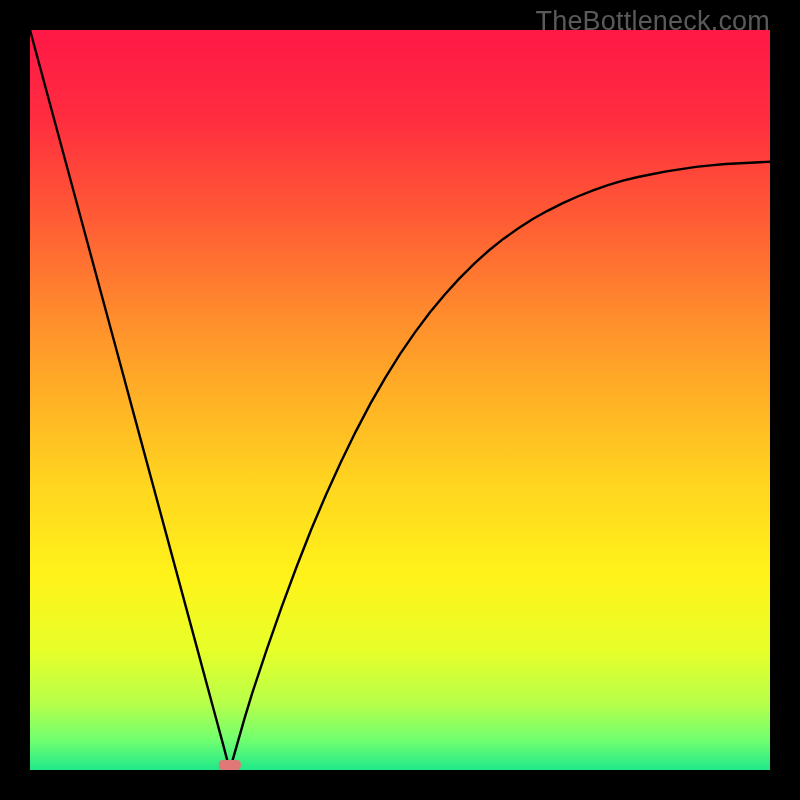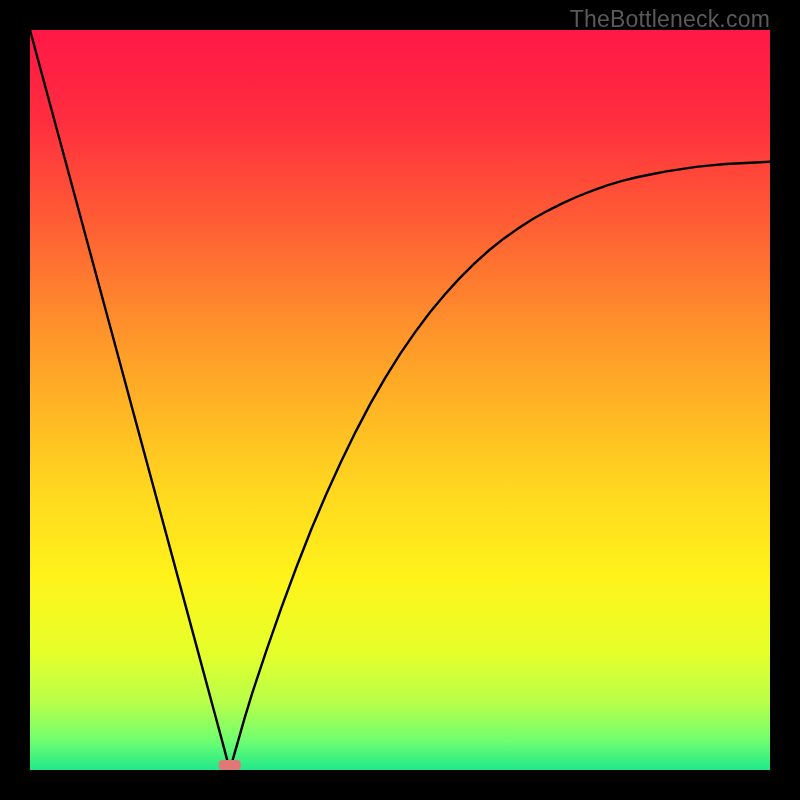--- a/index.html
+++ b/index.html
@@ -17,21 +17,21 @@
     top: 30px;
     width: 740px;
     height: 740px;
     background: #000;
   }
   .watermark {
     position: absolute;
     top: 6px;
     right: 30px;
     color: #5a5a5a;
-    font-size: 23px;
+    font-size: 27px;
     font-weight: 500;
     letter-spacing: 0.2px;
   }
   svg.chart {
     display: block;
   }
 </style>
 </head>
 <body>
 

